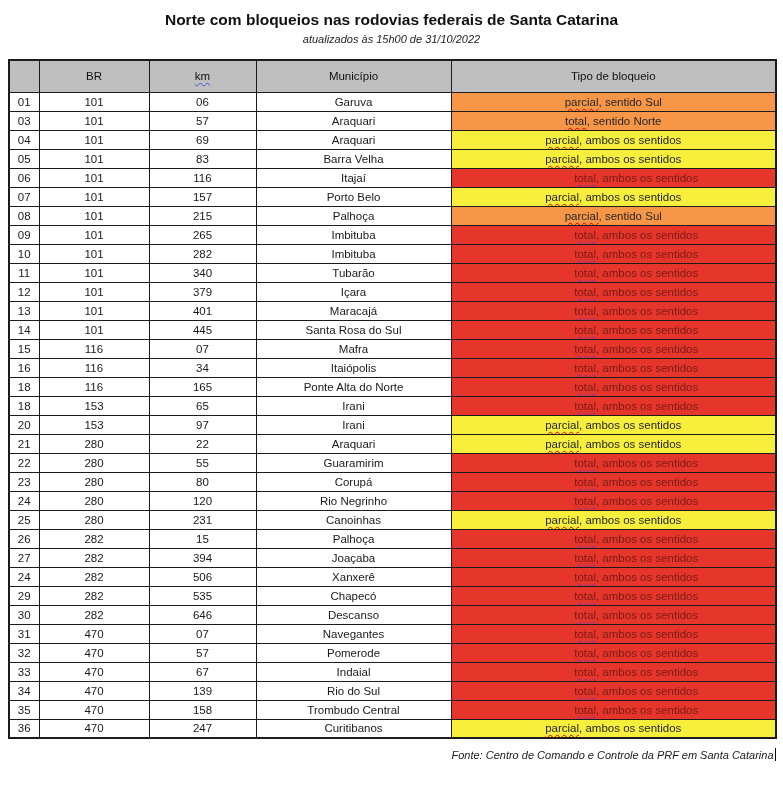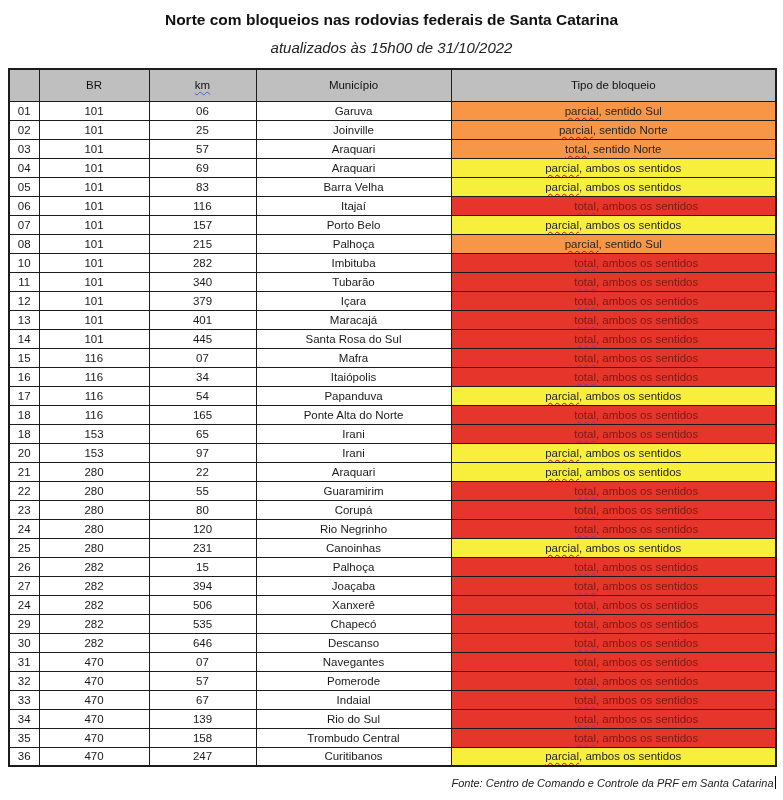--- a/index.html
+++ b/index.html
@@ -13,24 +13,23 @@
   }
   .title {
     margin-top: 9px;
     text-align: center;
     font-size: 15.5px;
     font-weight: bold;
     line-height: 22px;
     color: #111;
   }
   .subtitle {
-    margin-top: 9px;
     text-align: center;
     font-style: italic;
-    font-size: 15px;
+    font-size: 11px;
     line-height: 16px;
     color: #222;
   }
   table.blk {
     border-collapse: collapse;
     margin: 12px 0 0 8px;
     width: 767px;
     table-layout: fixed;
     font-size: 11.5px;
   }
@@ -108,27 +107,20 @@
   </thead>
   <tbody>
   <tr>
     <td class="c-n">01</td>
     <td class="c-br">101</td>
     <td class="c-km">06</td>
     <td class="c-mun">Garuva</td>
     <td class="c-tipo tipo bg-orange"><span class="sq sq-red w1">parcial</span><span class="wrest">, sentido Sul</span></td>
   </tr>
 
-  <tr>
-    <td class="c-n">02</td>
-    <td class="c-br">101</td>
-    <td class="c-km">25</td>
-    <td class="c-mun">Joinville</td>
-    <td class="c-tipo tipo bg-orange"><span class="sq sq-red w1">parcial</span><span class="wrest">, sentido Norte</span></td>
-  </tr>
 
   <tr>
     <td class="c-n">03</td>
     <td class="c-br">101</td>
     <td class="c-km">57</td>
     <td class="c-mun">Araquari</td>
     <td class="c-tipo tipo bg-orange"><span class="sq sq-red w1">total</span><span class="wrest">, sentido Norte</span></td>
   </tr>
 
   <tr>
@@ -164,20 +156,27 @@
   </tr>
 
   <tr>
     <td class="c-n">08</td>
     <td class="c-br">101</td>
     <td class="c-km">215</td>
     <td class="c-mun">Palhoça</td>
     <td class="c-tipo tipo bg-orange"><span class="sq sq-red w1">parcial</span><span class="wrest">, sentido Sul</span></td>
   </tr>
 
+  <tr>
+    <td class="c-n">09</td>
+    <td class="c-br">101</td>
+    <td class="c-km">265</td>
+    <td class="c-mun">Imbituba</td>
+    <td class="c-tipo tipo bg-red"><span class="sq sq-red w1">total</span><span class="wrest">, ambos os sentidos</span></td>
+  </tr>
 
   <tr>
     <td class="c-n">10</td>
     <td class="c-br">101</td>
     <td class="c-km">282</td>
     <td class="c-mun">Imbituba</td>
     <td class="c-tipo tipo bg-red"><span class="sq sq-red w1">total</span><span class="wrest">, ambos os sentidos</span></td>
   </tr>
 
   <tr>
@@ -221,27 +220,20 @@
   </tr>
 
   <tr>
     <td class="c-n">16</td>
     <td class="c-br">116</td>
     <td class="c-km">34</td>
     <td class="c-mun">Itaiópolis</td>
     <td class="c-tipo tipo bg-red"><span class="sq sq-red w1">total</span><span class="wrest">, ambos os sentidos</span></td>
   </tr>
 
-  <tr>
-    <td class="c-n">17</td>
-    <td class="c-br">116</td>
-    <td class="c-km">54</td>
-    <td class="c-mun">Papanduva</td>
-    <td class="c-tipo tipo bg-yellow"><span class="sq sq-red w1">parcial</span><span class="wrest">, ambos os sentidos</span></td>
-  </tr>
 
   <tr>
     <td class="c-n">18</td>
     <td class="c-br">116</td>
     <td class="c-km">165</td>
     <td class="c-mun">Ponte Alta do Norte</td>
     <td class="c-tipo tipo bg-red"><span class="sq sq-red w1">total</span><span class="wrest">, ambos os sentidos</span></td>
   </tr>
 
   <tr>

